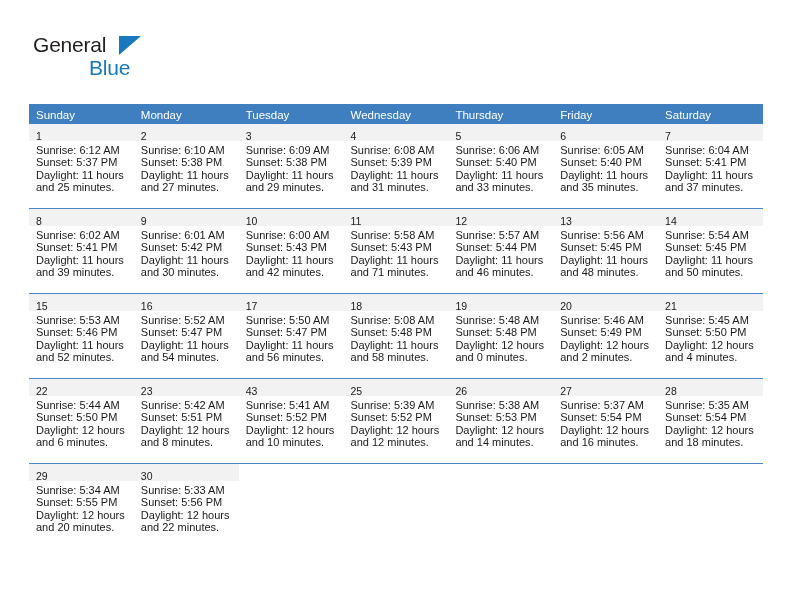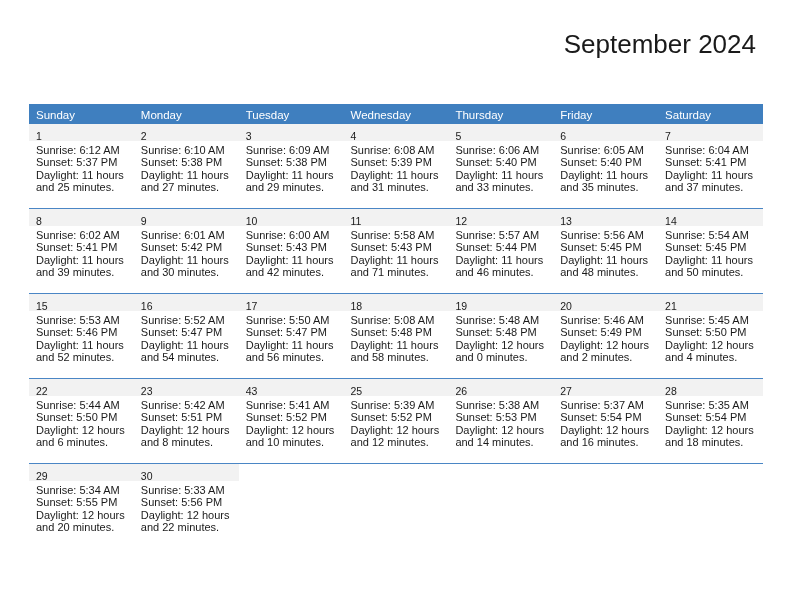--- a/index.html
+++ b/index.html
@@ -141,23 +141,27 @@
     white-space: nowrap;
   }
 </style>
 </head>
 <body>
 
 <div class="page">
 
   <div class="top-bar">
 
+    <div class="logo">
+      <span class="logo-general">General</span>
+      <span class="logo-triangle"></span>
+      <span class="logo-blue">Blue</span>
+    </div>
 
     <div class="title-block">
-      <h1 class="cal-title">September 2024</h1>
     </div>
 
   </div>
 
   <table class="calendar">
     <thead>
       <tr>
         <th>Sunday</th>
         <th>Monday</th>
         <th>Tuesday</th>

